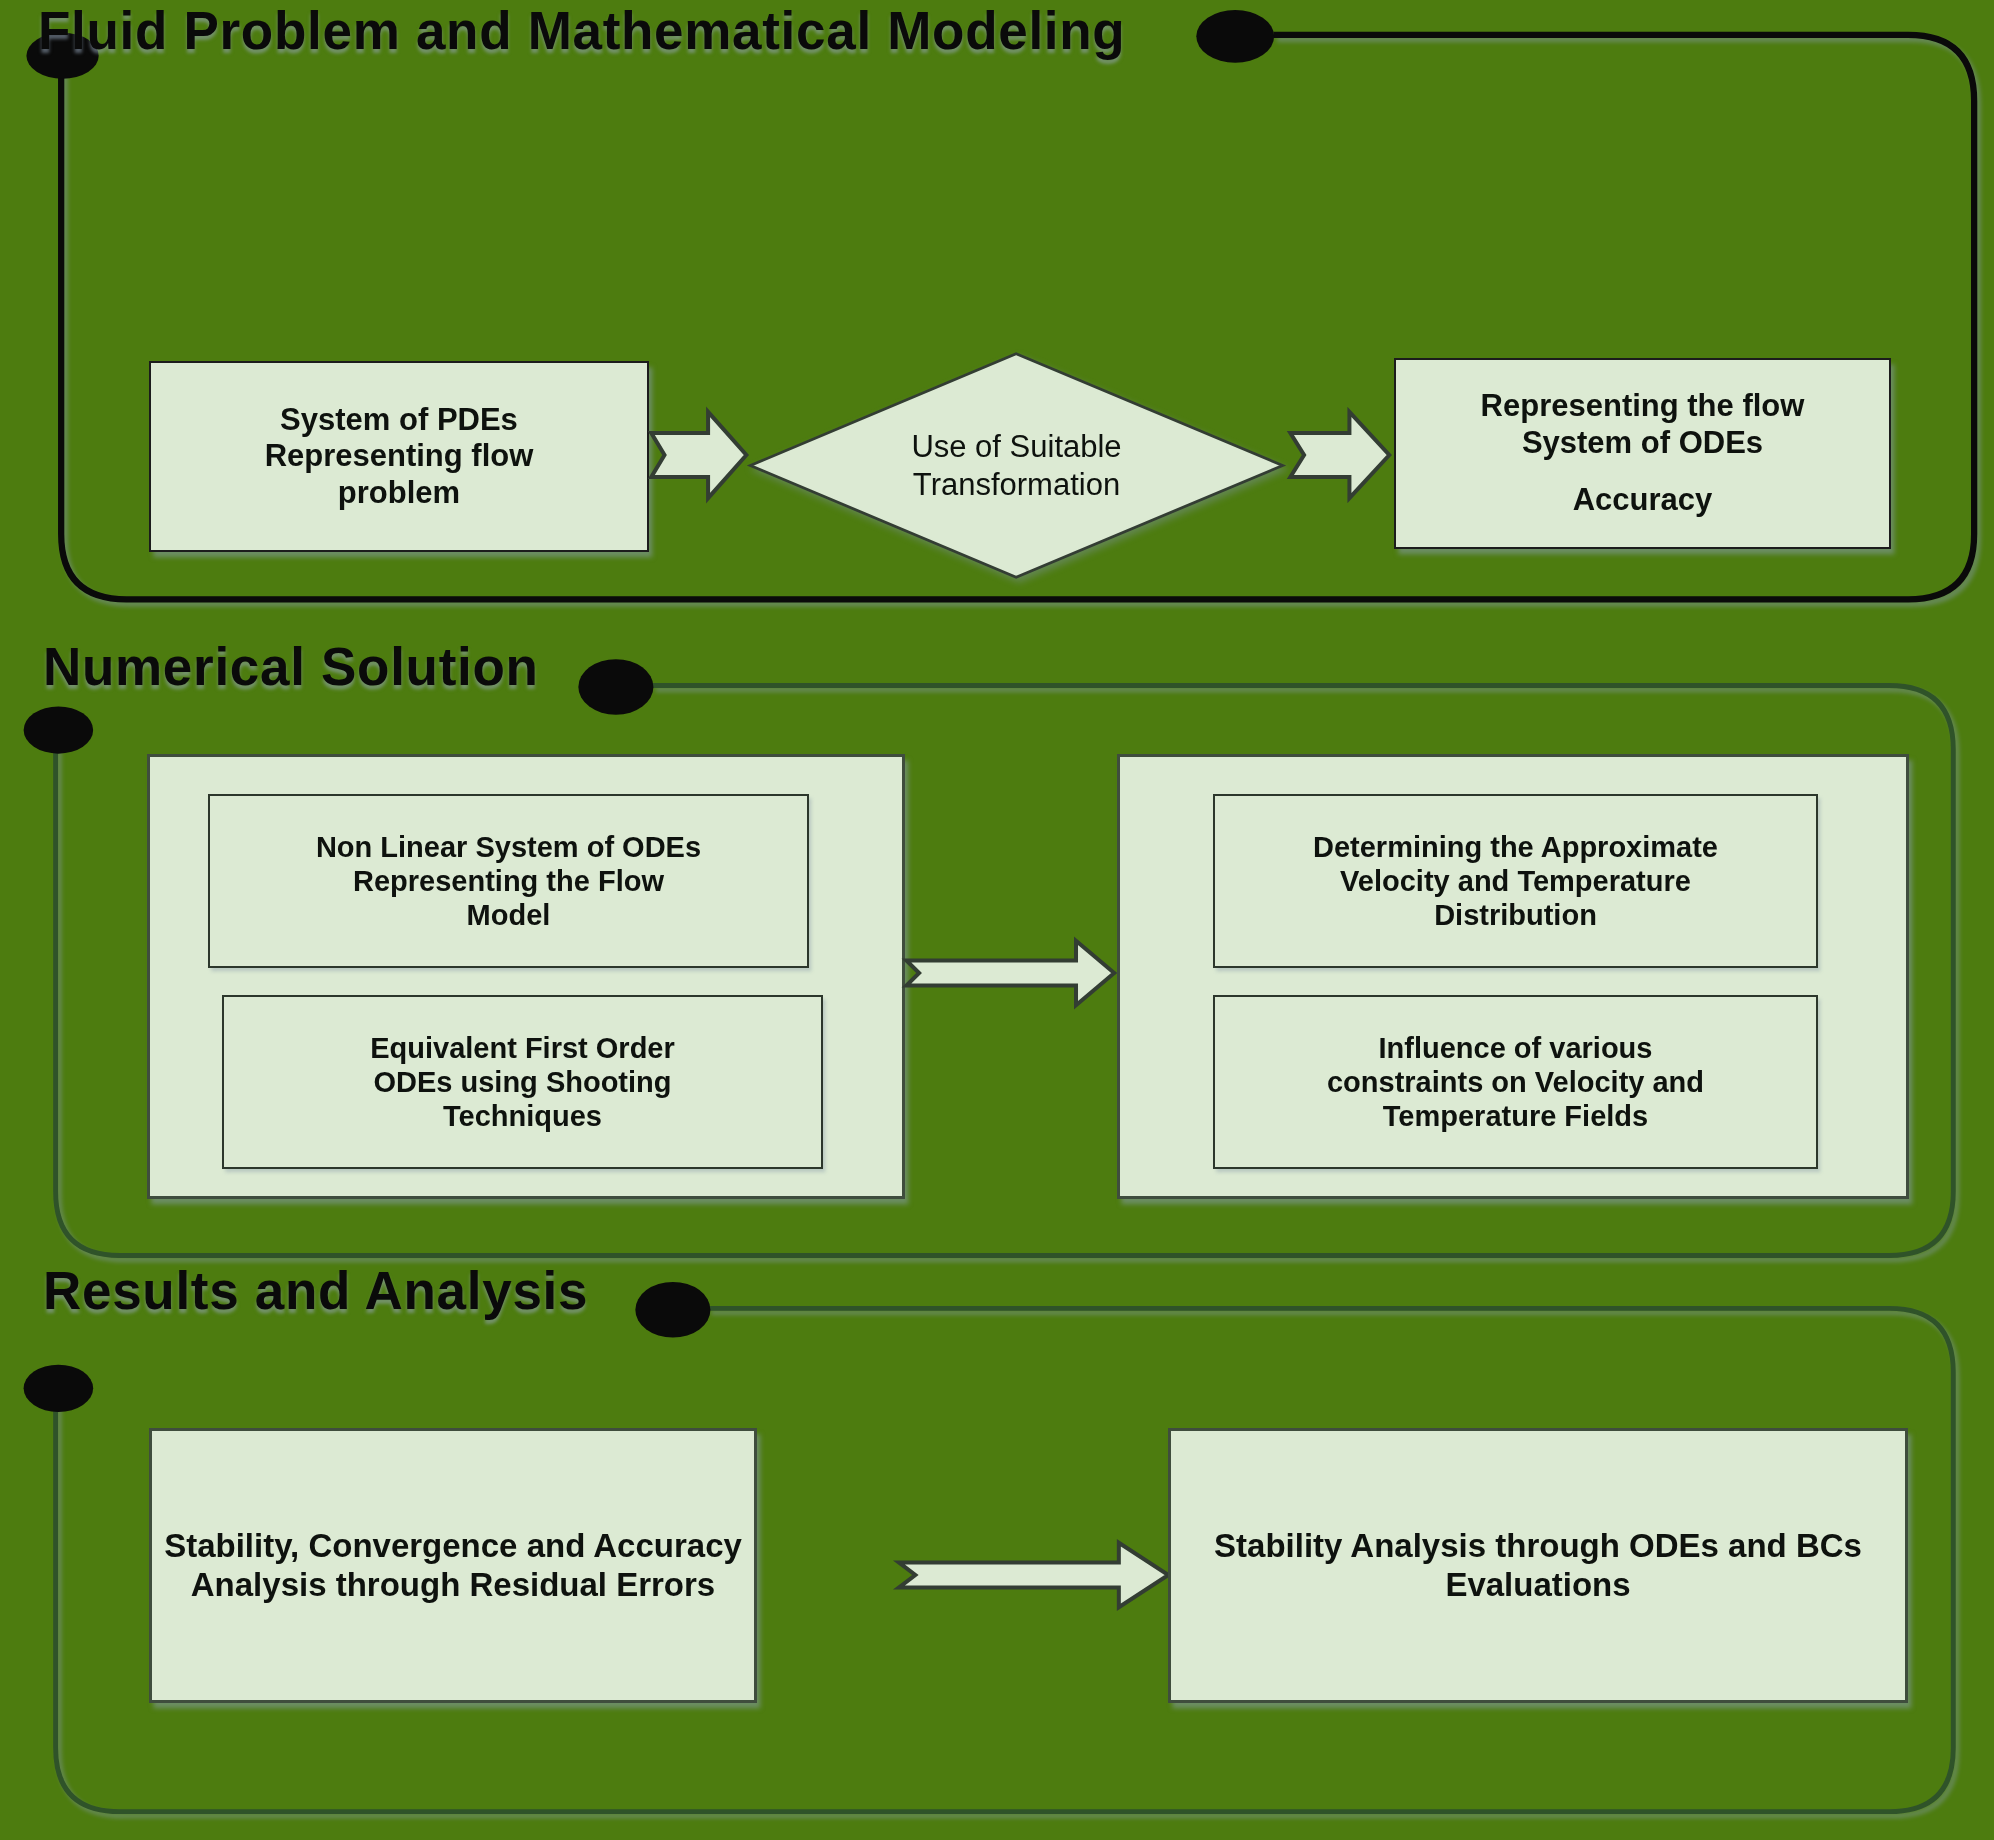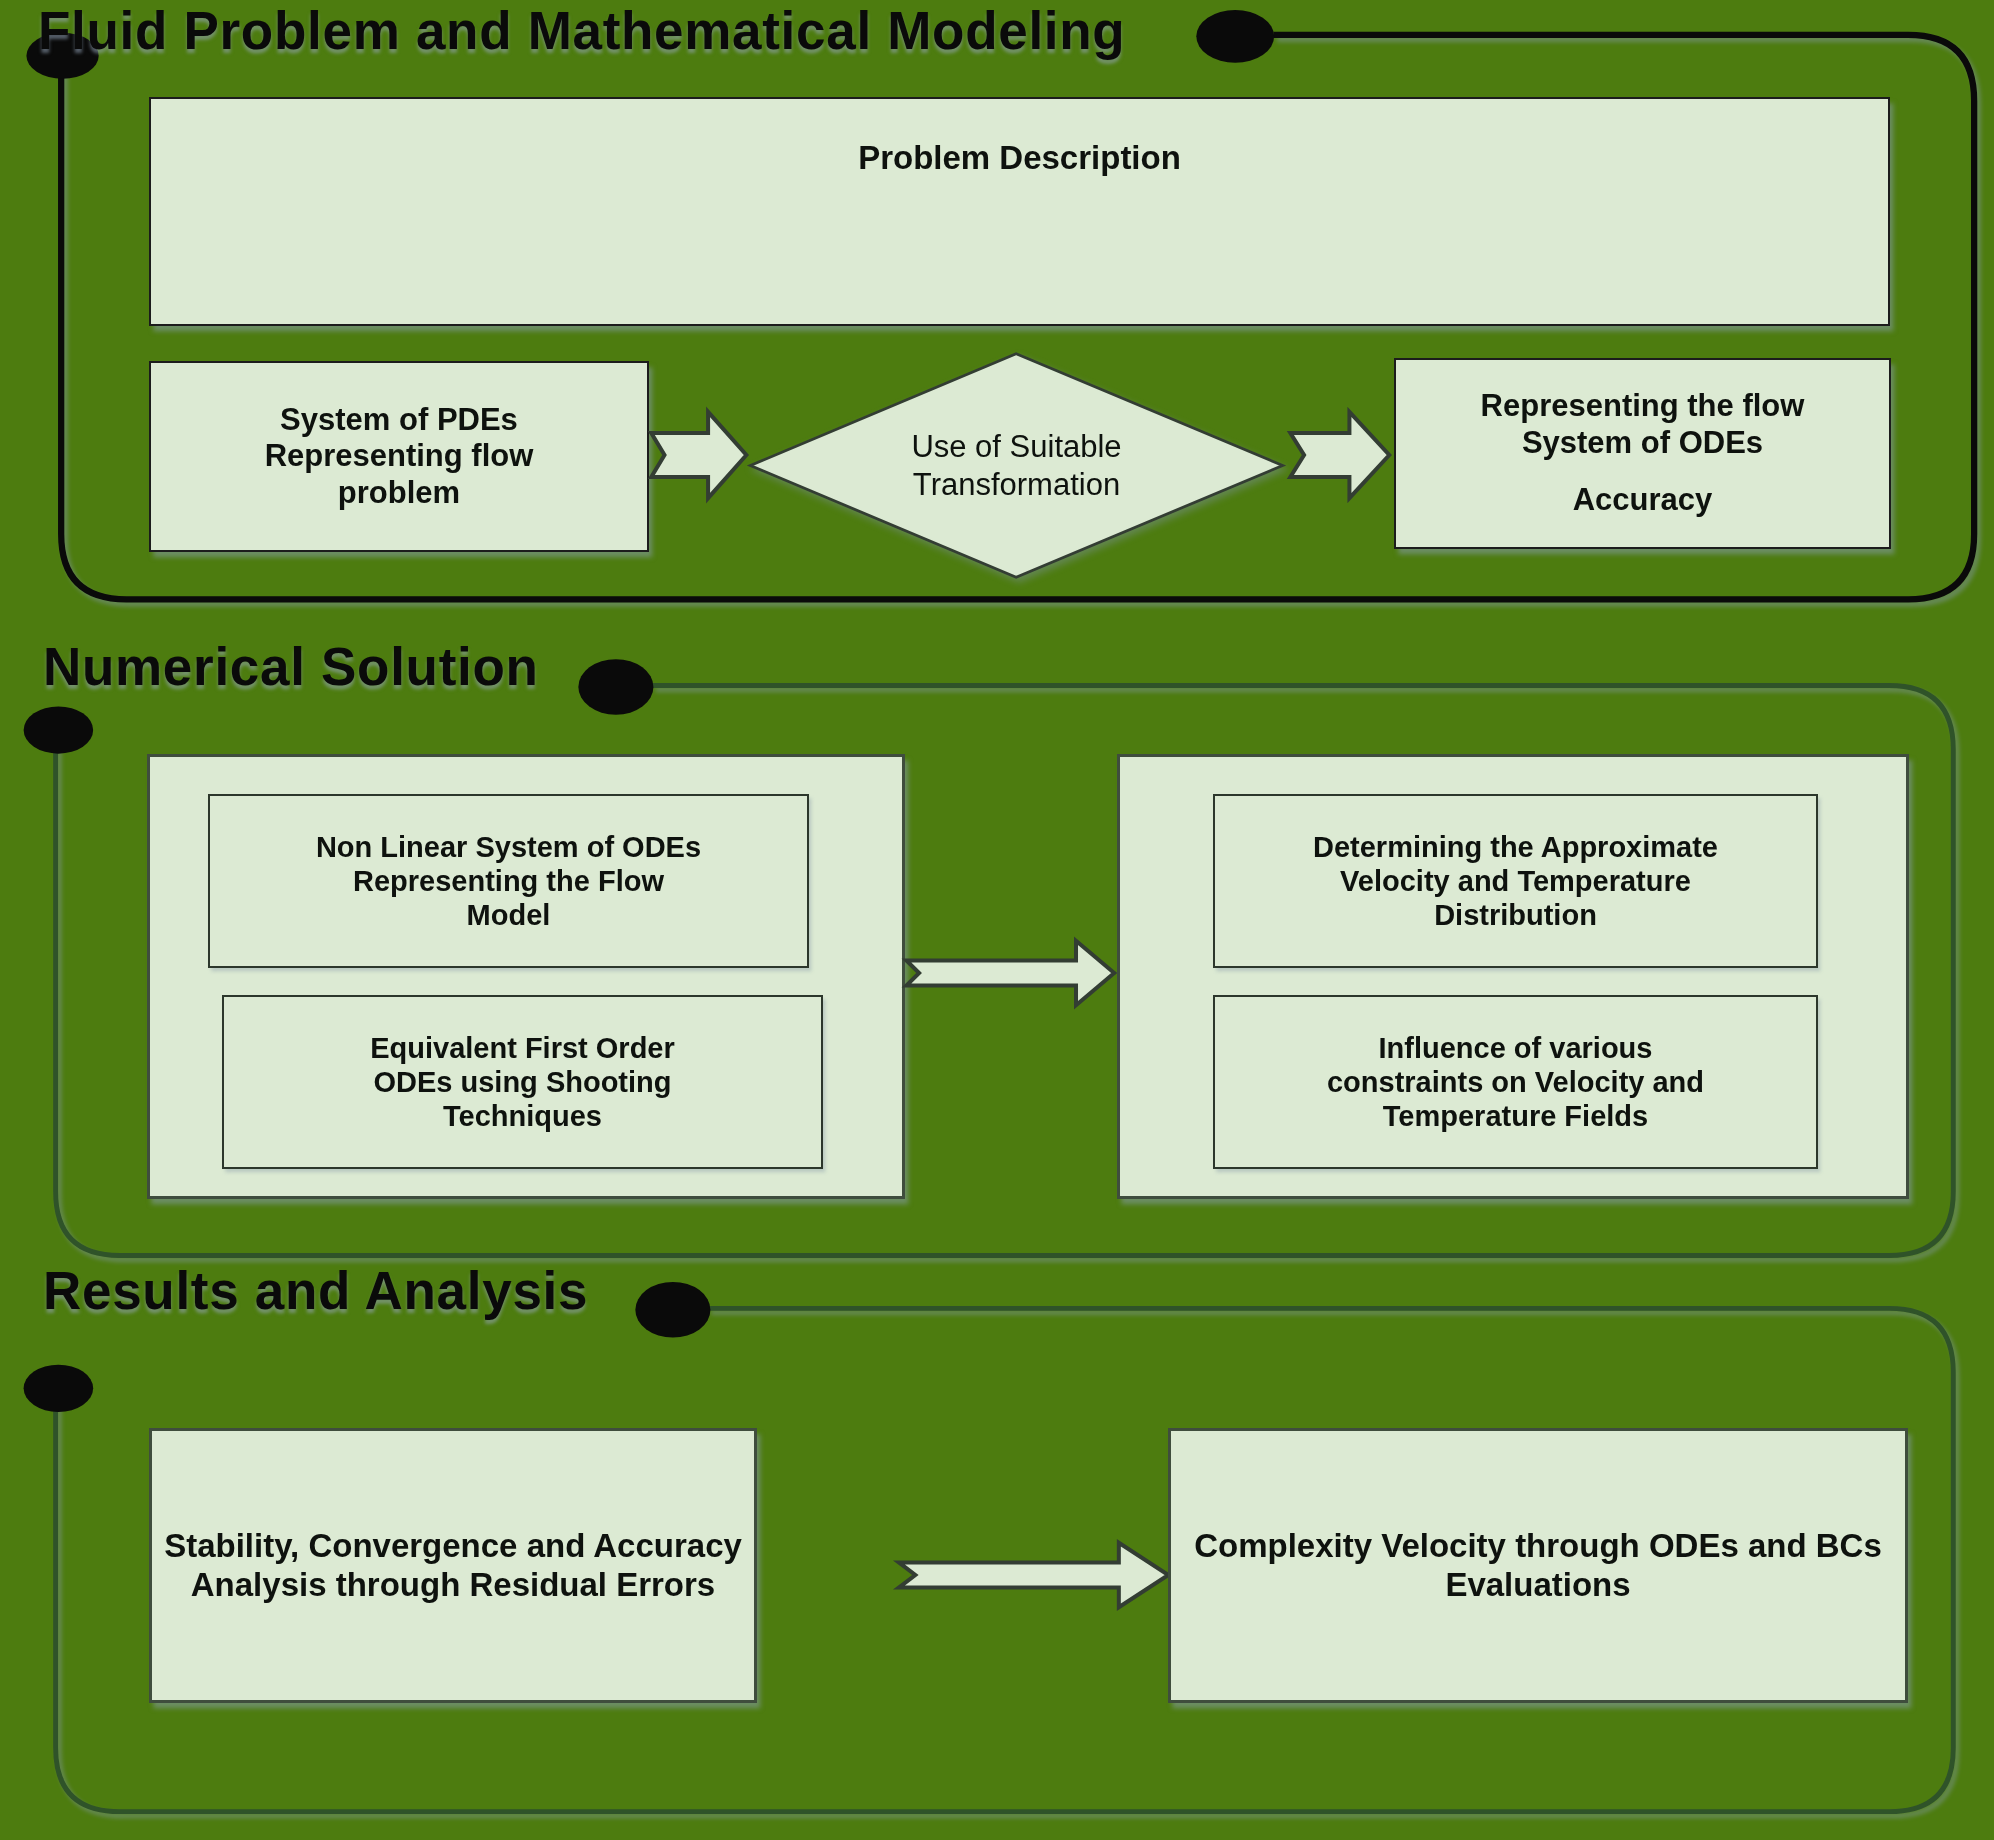--- a/index.html
+++ b/index.html
@@ -94,23 +94,20 @@
     <ellipse class="dot" cx="1777" cy="52" rx="56" ry="38"></ellipse>
     <ellipse class="dot" cx="90" cy="80" rx="52" ry="33"></ellipse>
     <ellipse class="dot" cx="886" cy="988" rx="54" ry="40"></ellipse>
     <ellipse class="dot" cx="84" cy="1050" rx="50" ry="34"></ellipse>
     <ellipse class="dot" cx="968" cy="1884" rx="54" ry="40"></ellipse>
     <ellipse class="dot" cx="84" cy="1997" rx="50" ry="34"></ellipse>
   </svg>
 
   <div class="lane-title" style="left:38px; top:0px;">Fluid Problem and Mathematical Modeling</div>
 
-  <div class="gbox top-align" style="left:149px; top:97px; width:1741px; height:229px;">
-    <div class="txt fs48" style="padding-top:40px;">Problem Description</div>
-  </div>
 
   <div class="gbox" style="left:149px; top:361px; width:500px; height:191px;">
     <div class="txt fs44" style="max-width:389px;">System of PDEs Representing flow problem</div>
   </div>
 
   <svg class="arrow-svg" style="left:650px; top:409px; width:99px; height:92px;" viewBox="0 0 150 130" preserveAspectRatio="none">
     <polygon points="2,34 88,34 88,4 146,65 88,126 88,96 2,96 22,65"></polygon>
   </svg>
 
   <div class="diamond-wrap" style="left:747px; top:351px; width:539px; height:229px;">
@@ -163,17 +160,17 @@
 
   <div class="gbox" style="left:149px; top:1428px; width:608px; height:275px; border-width:3.5px; border-color:var(--outer-border);">
     <div class="txt fs48" style="max-width:639px;">Stability, Convergence and Accuracy Analysis through Residual Errors</div>
   </div>
 
   <svg class="arrow-svg" style="left:897px; top:1540px; width:275px; height:70px;" viewBox="0 0 300 100" preserveAspectRatio="none">
     <polygon points="2,32 242,32 242,4 296,50 242,96 242,68 2,68 20,50"></polygon>
   </svg>
 
   <div class="gbox" style="left:1168px; top:1428px; width:740px; height:275px; border-width:3.5px; border-color:var(--outer-border);">
-    <div class="txt fs48" style="max-width:695px;">Complexity Velocity through ODEs and BCs Evaluations</div>
+    <div class="txt fs48" style="max-width:695px;">Stability Analysis through ODEs and BCs Evaluations</div>
   </div>
 
 </div>
 
 
 </body></html>

